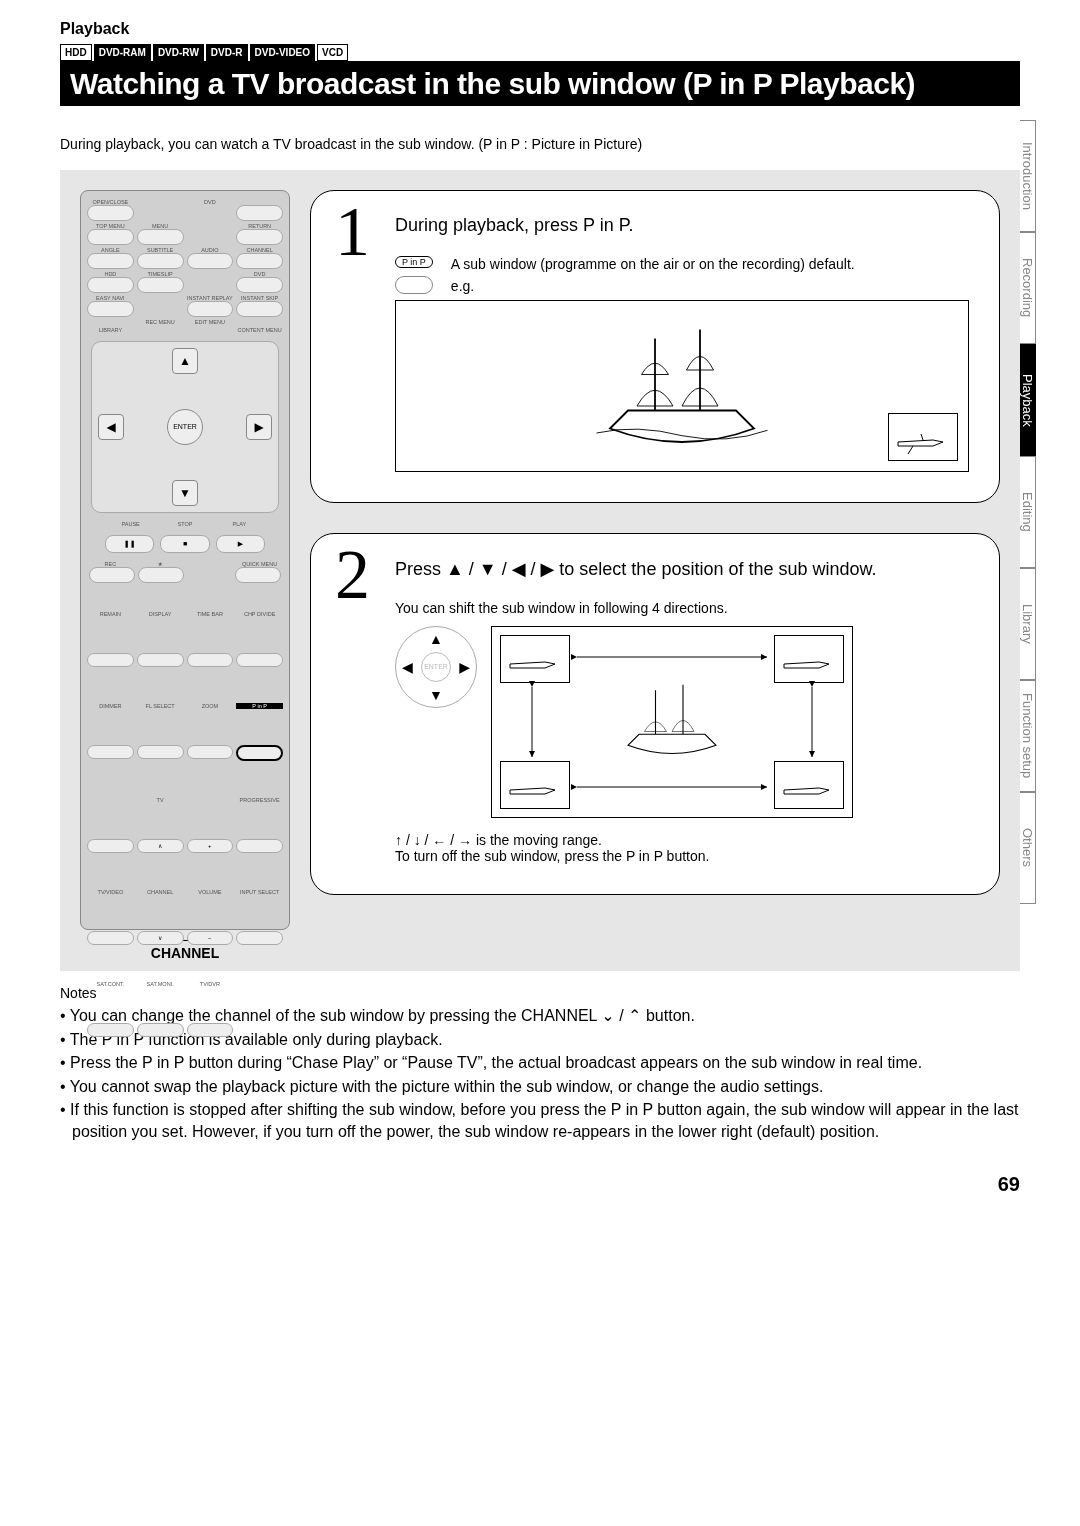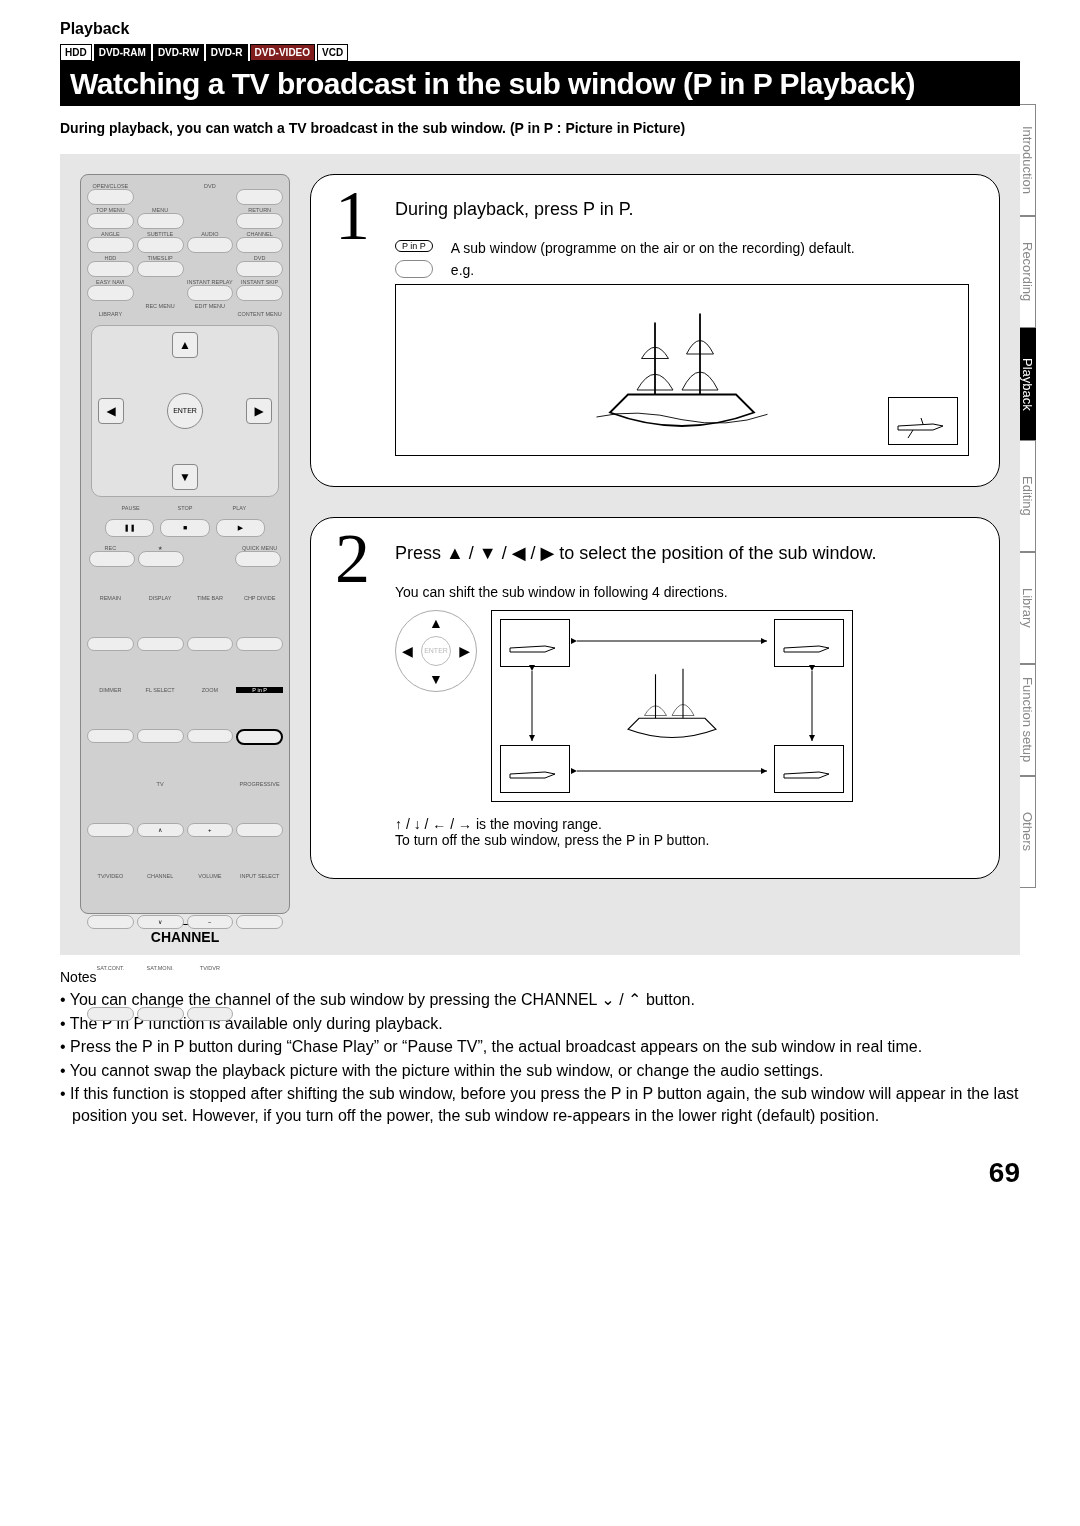--- a/index.html
+++ b/index.html
@@ -2,23 +2,23 @@
 <html><head>
 <meta charset="utf-8">
 <style>
 body{margin:0;font-family:Arial,Helvetica,sans-serif;font-size:14px;color:#000;background:#fff;width:1080px}
 .page{position:relative;padding:20px 60px 40px 60px;box-sizing:border-box;min-height:1526px}
 .header-label{font-weight:bold;font-size:16px;margin-bottom:6px}
 .disc-tags{display:flex;gap:2px;margin-bottom:0;font-size:10px}
 .disc-tag{border:1px solid #000;padding:2px 4px;font-weight:bold}
 .dt-w{background:#fff}
 .dt-b{background:#000;color:#fff}
-.dt-g{background:#7f1d1d;color:#fff}
+.dt-g{background:#000000;color:#fff}
 .title-bar{background:#000;color:#fff;font-weight:bold;font-size:30px;padding:6px 10px;line-height:1.1;font-stretch:condensed;letter-spacing:-0.5px}
-.intro{font-weight:bold;margin:14px 0 18px}
+.intro{font-weight:normal;margin:30px 0 18px}
 .gray-panel{background:#e6e6e6;padding:20px 20px 10px 20px;display:flex;gap:20px;position:relative}
 .remote-col{width:210px;flex:0 0 210px;position:relative;text-align:center}
 .remote{background:#d0d0d0;border:1px solid #888;border-radius:8px;height:740px;position:relative;box-sizing:border-box;padding:6px}
 .remote .rgrid{font-size:6px;color:#555;display:grid;grid-template-columns:repeat(4,1fr);gap:3px}
 .rcell{border:1px solid #aaa;border-radius:8px;height:14px;line-height:14px;text-align:center;overflow:hidden;background:#eee}
 .rlbls{display:grid;grid-template-columns:repeat(4,1fr);gap:3px;font-size:5.5px;text-align:center;margin-top:2px;color:#555}
 .middle-pad{height:170px;border:1px solid #aaa;border-radius:10px;margin:8px 4px;background:#e2e2e2;position:relative}
 .mp-enter{position:absolute;top:50%;left:50%;transform:translate(-50%,-50%);width:34px;height:34px;border:1px solid #888;border-radius:50%;font-size:7px;line-height:34px;background:#eee}
 .mp-arrow{position:absolute;width:24px;height:24px;background:#eee;border:1px solid #888;border-radius:4px;font-size:12px;line-height:24px;text-align:center}
 .lower-btns{display:grid;grid-template-columns:repeat(3,1fr);gap:6px;margin:8px 18px;font-size:7px}
@@ -39,21 +39,21 @@
 .dpad .da{position:absolute;font-size:14px}
 .dpad .dc{position:absolute;top:50%;left:50%;transform:translate(-50%,-50%);width:28px;height:28px;border:1px solid #bbb;border-radius:50%;font-size:7px;line-height:28px;text-align:center;color:#bbb}
 .illus2{border:1px solid #000;height:190px;position:relative;display:inline-block;vertical-align:top;width:360px;background:#fff}
 .step2-foot{margin-left:54px;margin-top:14px;font-size:14px}
 .side-tabs{position:absolute;right:-60px;top:-50px;width:60px}
 .tab{writing-mode:vertical-rl;text-orientation:mixed;border:1px solid #888;border-left:none;height:110px;font-size:13px;color:#888;display:flex;align-items:center;justify-content:center;background:#fff;margin-bottom:0}
 .tab.active{background:#000;color:#fff;border-color:#000}
 .notes-h{font-weight:normal;margin-top:14px}
 .notes{font-size:16px;margin-top:4px}
 .notes div{text-indent:-12px;padding-left:12px;margin-bottom:2px;line-height:1.35}
-.pagenum{text-align:right;font-size:28px;font-weight:bold;margin-top:30px}
+.pagenum{text-align:right;font-size:20px;font-weight:bold;margin-top:30px}
 svg.ship-svg{width:180px;height:140px}
 svg.plane-svg{width:60px;height:30px}
 </style>
 </head>
 <body>
 
 <div class="page">
   <div class="header-label">Playback</div>
   <div class="disc-tags">
     <span class="disc-tag dt-w">HDD</span>

